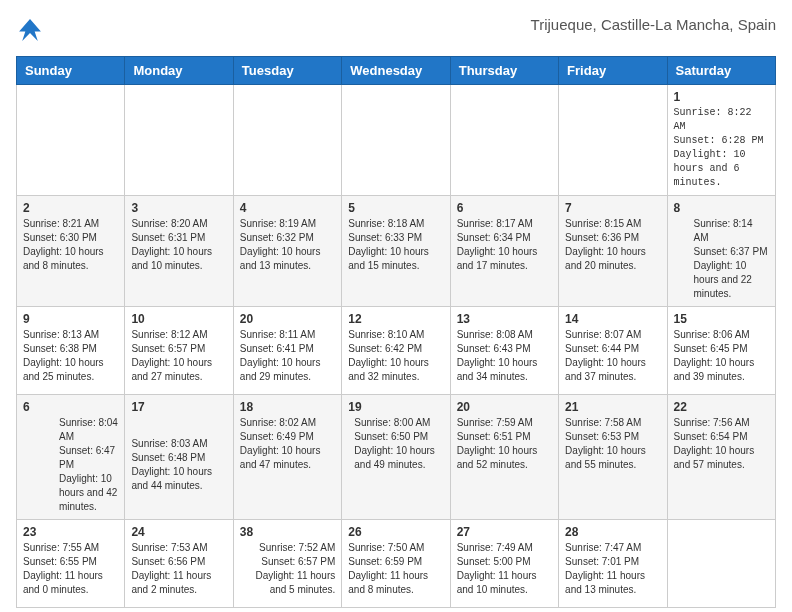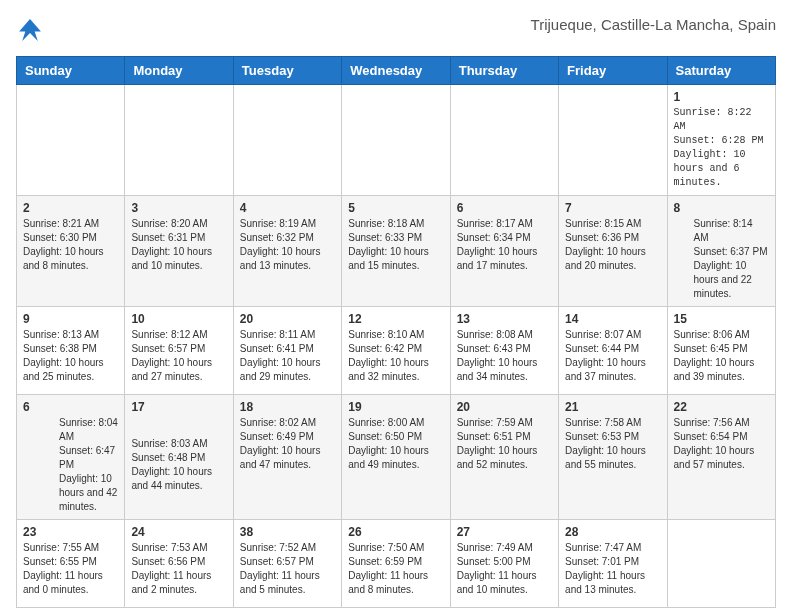--- a/index.html
+++ b/index.html
@@ -230,21 +230,21 @@
 Daylight: 10 hours and 44 minutes.</div>
         </td>
         <td>
           <span class="day-number">18</span>
           <div class="day-info" style="white-space: pre-line;">Sunrise: 8:02 AM
 Sunset: 6:49 PM
 Daylight: 10 hours and 47 minutes.</div>
         </td>
         <td>
           <span class="day-number">19</span>
-          <div class="day-info" style="white-space: pre-line;">Sunrise: 8:00 AM
+          <div class="day-info" style="white-space: pre-line; margin-left: 6px;">Sunrise: 8:00 AM
 Sunset: 6:50 PM
 Daylight: 10 hours and 49 minutes.</div>
         </td>
         <td>
           <span class="day-number">20</span>
           <div class="day-info" style="white-space: pre-line;">Sunrise: 7:59 AM
 Sunset: 6:51 PM
 Daylight: 10 hours and 52 minutes.</div>
         </td>
         <td>
@@ -268,21 +268,21 @@
 Daylight: 11 hours and 0 minutes.</div>
         </td>
         <td>
           <span class="day-number">24</span>
           <div class="day-info" style="white-space: pre-line;">Sunrise: 7:53 AM
 Sunset: 6:56 PM
 Daylight: 11 hours and 2 minutes.</div>
         </td>
         <td>
           <span class="day-number">38</span>
-          <div class="day-info" style="white-space: pre-line;">Sunrise: 7:52 AM
+          <div class="day-info" style="white-space: pre-line; text-align: right;">Sunrise: 7:52 AM
 Sunset: 6:57 PM
 Daylight: 11 hours and 5 minutes.</div>
         </td>
         <td>
           <span class="day-number">26</span>
           <div class="day-info" style="white-space: pre-line;">Sunrise: 7:50 AM
 Sunset: 6:59 PM
 Daylight: 11 hours and 8 minutes.</div>
         </td>
         <td>

